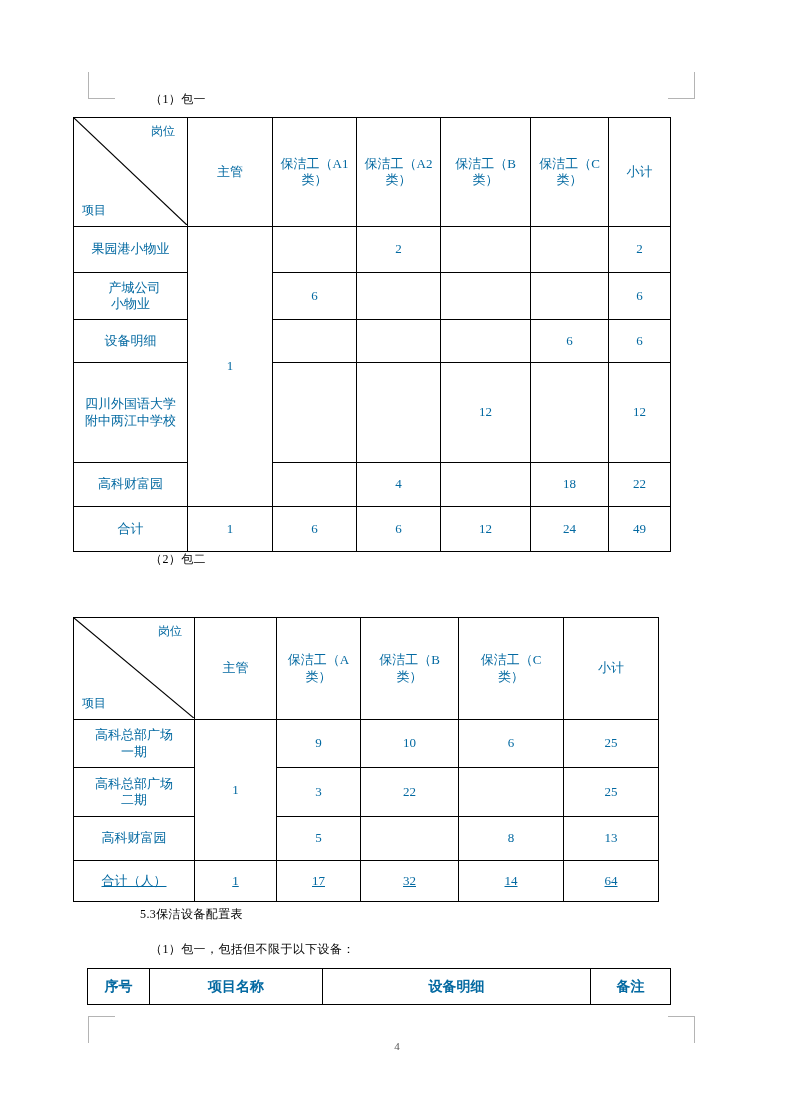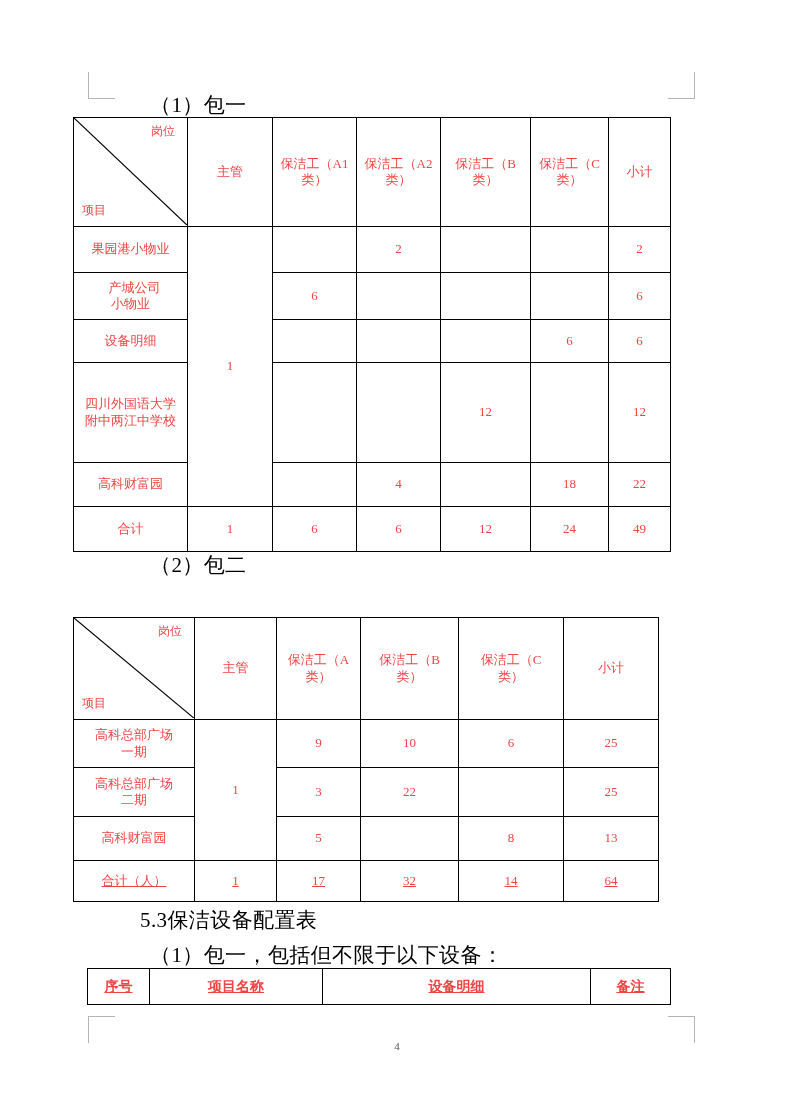--- a/index.html
+++ b/index.html
@@ -29,33 +29,33 @@
     border-width: 0;
   }
   .crop-tl { left: 88px;  top: 72px;  border-left: 1px solid #b4b4b4; border-bottom: 1px solid #b4b4b4; }
   .crop-tr { left: 668px; top: 72px;  border-right: 1px solid #b4b4b4; border-bottom: 1px solid #b4b4b4; }
   .crop-bl { left: 88px;  top: 1016px; border-left: 1px solid #b4b4b4; border-top: 1px solid #b4b4b4; }
   .crop-br { left: 668px; top: 1016px; border-right: 1px solid #b4b4b4; border-top: 1px solid #b4b4b4; }
 
   
   .para {
     position: absolute;
-    font-size: 21px;
+    font-size: 12px;
     line-height: 1.5;
     letter-spacing: 0.4px;
     white-space: nowrap;
   }
 
   
   table.doc {
     position: absolute;
     border-collapse: collapse;
     table-layout: fixed;
     font-size: 13px;
-    color: #ef4444;
+    color: #0369a1;
   }
   table.doc td {
     border: 1px solid #000000;
     text-align: center;
     vertical-align: middle;
     padding: 2px 3px;
     line-height: 1.25;
   }
   td.proj {
     text-align: center;
@@ -274,21 +274,21 @@
         <td>14</td>
         <td>64</td>
       </tr>
     </tbody>
   </table>
 
   <div class="para" style="left:140px; top:905px;">5.3保洁设备配置表</div>
 
   <div class="para" style="left:150px; top:940px;">（1）包一，包括但不限于以下设备：</div>
 
-  <table class="equip doc" style="left:87px; top:968px; width:583px;text-decoration:underline;">
+  <table class="equip doc" style="left:87px; top:968px; width:583px;">
     <colgroup>
       <col style="width:62px">
       <col style="width:173px">
       <col style="width:268px">
       <col style="width:80px">
     </colgroup>
     <tbody>
       <tr style="height:36px;">
         <td>序号</td>
         <td>项目名称</td>

